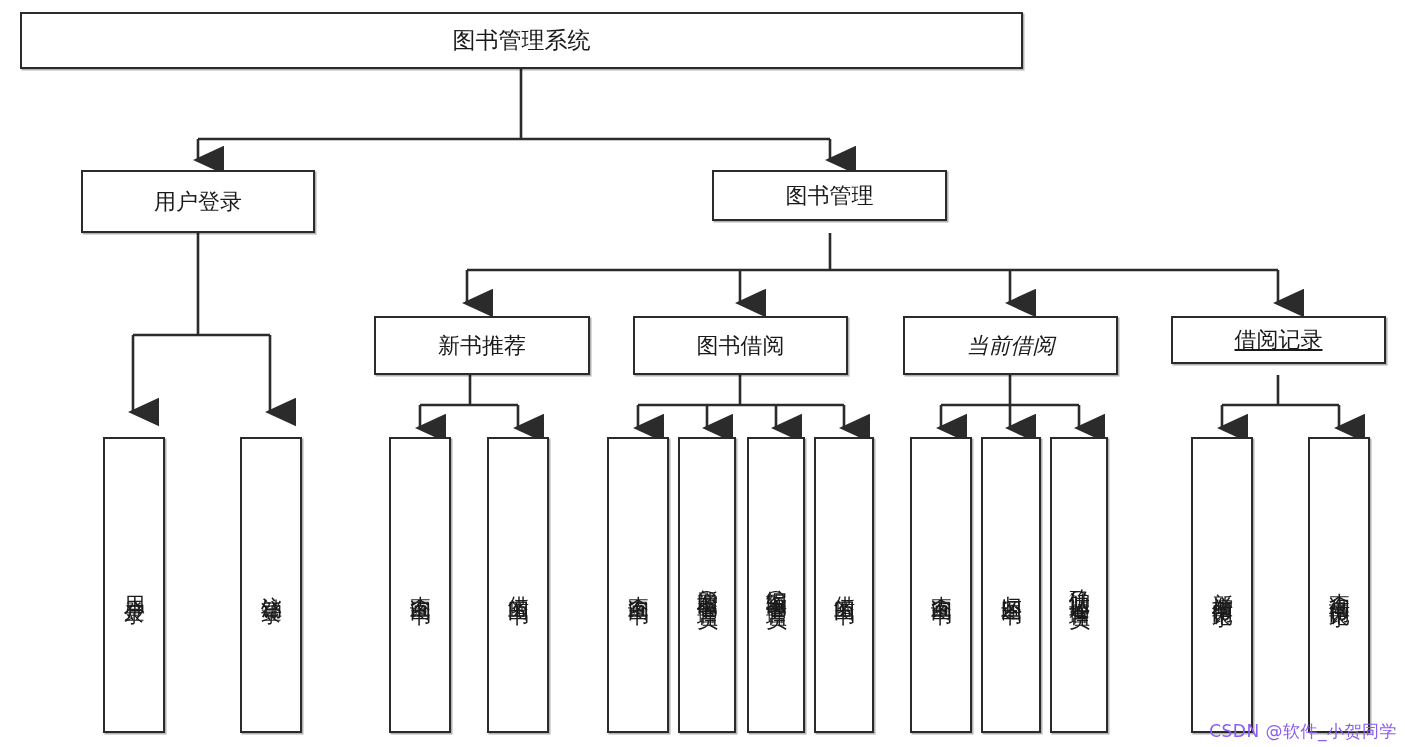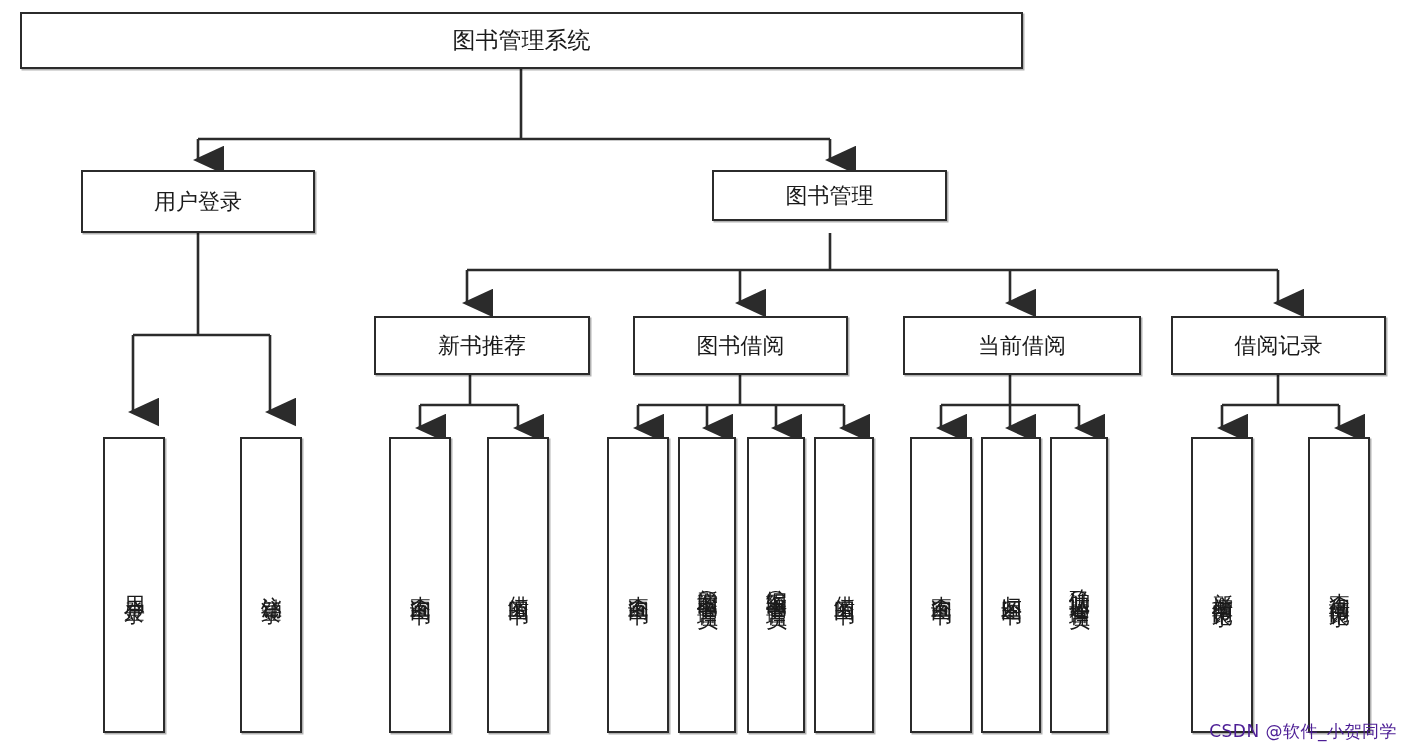--- a/index.html
+++ b/index.html
@@ -60,21 +60,21 @@
     font-size: 21px;
     letter-spacing: 3px;
     line-height: 1;
     white-space: nowrap;
   }
   #watermark {
     position: absolute;
     right: 8px;
     bottom: 4px;
     font-size: 17px;
-    color: #4c1d95;
+    color: #8b5cf6;
     letter-spacing: 0.5px;
     white-space: nowrap;
     text-align: right;
   }
 </style>
 </head>
 <body>
 
 <div id="canvas">
 
@@ -143,25 +143,25 @@
   </div>
 
   <div class="node h" style="left:362px; top:316px; width:216px; height:59px;margin-left:12px;">
     <span class="label">新书推荐</span>
   </div>
 
   <div class="node h" style="left:633px; top:316px; width:215px; height:59px;">
     <span class="label">图书借阅</span>
   </div>
 
-  <div class="node h" style="left:903px; top:316px; width:238px; height:59px;">
+  <div class="node h" style="left:903px; top:316px; width:215px; height:59px;font-style:italic;">
     <span class="label">当前借阅</span>
   </div>
 
-  <div class="node h" style="left:1171px; top:316px; width:215px; height:59px;">
+  <div class="node h" style="left:1171px; top:316px; width:215px; height:48px;text-decoration:underline;">
     <span class="label">借阅记录</span>
   </div>
 
   <div class="node v" style="left:103px; top:437px; width:62px; height:296px;">
     <span class="label">用户登录</span>
   </div>
 
   <div class="node v" style="left:240px; top:437px; width:62px; height:296px;">
     <span class="label">注销登录</span>
   </div>

